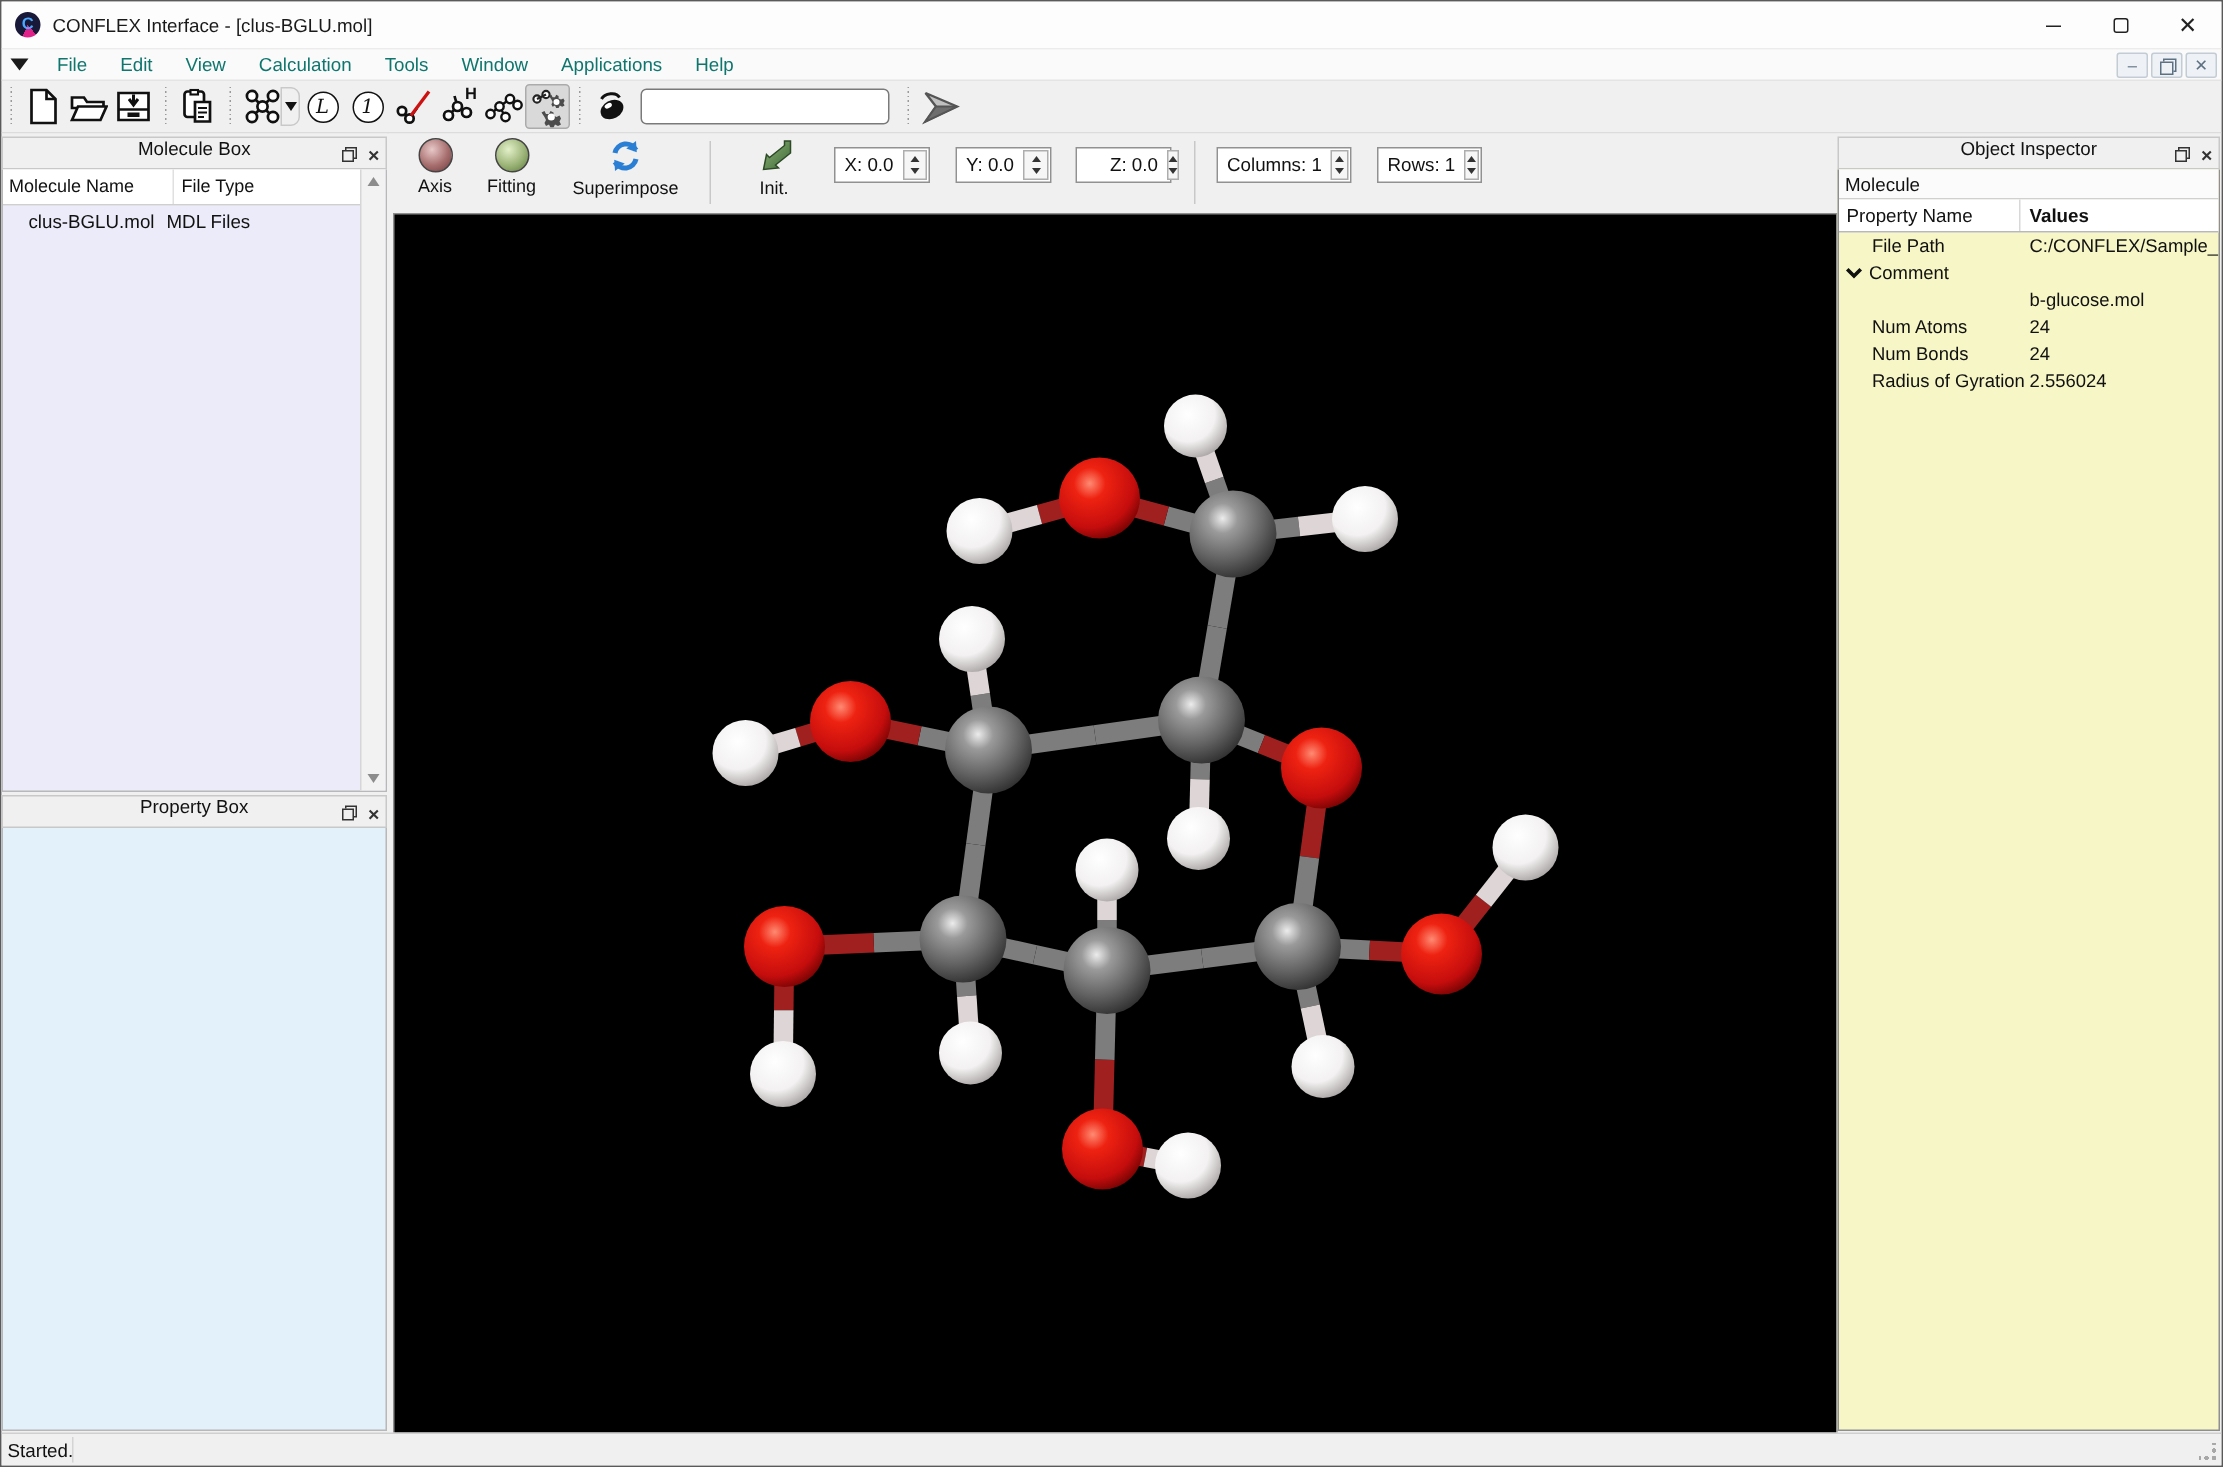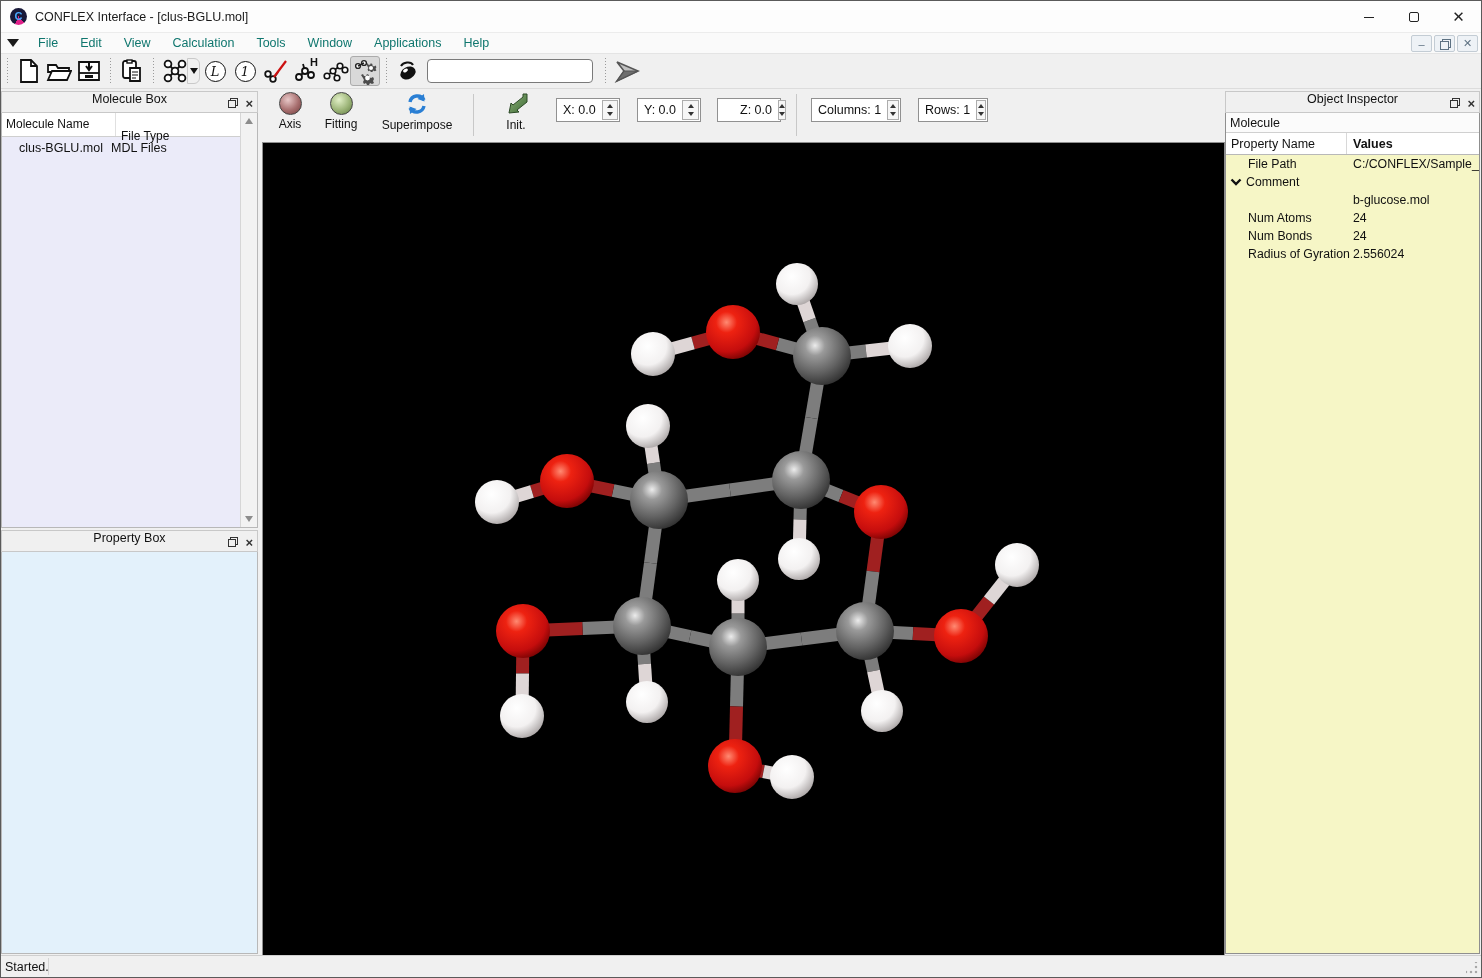--- a/index.html
+++ b/index.html
@@ -77,21 +77,21 @@
   .float-ic { width:10px; height:10px; position:relative; display:block; }
   .float-ic:before { content:""; position:absolute; right:0; top:0; width:6px; height:6px; border:1px solid #333; }
   .float-ic:after { content:""; position:absolute; left:0; bottom:0; width:6px; height:6px; border:1px solid #333; background:#f0f0f0; }
   .close-ic { font-size:13px; line-height:1; color:#333; font-weight:bold; }
 
   #left-col { position:absolute; left:0; top:88px; width:257px; bottom:22px; background:#f0f0f0; }
   #molecule-box { position:absolute; left:0; top:2px; width:257px; height:437px; }
   #mb-body { position:absolute; left:0; top:22px; right:0; bottom:0; border:1px solid #b8b8b8; border-top:none; background:#ebebf9; }
   #mb-header { position:absolute; left:0; top:0; right:17px; height:24px; background:#fff; border-bottom:1px solid #cfcfcf; display:flex; }
   .mb-col1 { width:114px; padding:4px 4px 0 4px; border-right:1px solid #e0e0e0; }
-  .mb-col2 { flex:1; padding:16px 4px 0 5px; }
+  .mb-col2 { flex:1; padding:4px 4px 0 5px; }
   #mb-row { position:absolute; left:0; top:24px; right:17px; height:22px; display:flex; font-size:12.5px; }
   #mb-row .c1 { width:104px; text-align:right; padding:4px 3px 0 0; }
   #mb-row .c2 { flex:1; padding:4px 0 0 5px; }
   .vscroll { position:absolute; right:0; top:0; bottom:0; width:17px; background:#f2f2f2; border-left:1px solid #d6d6d6; }
   .vscroll .up { position:absolute; top:5px; left:4px; }
   .vscroll .dn { position:absolute; bottom:5px; left:4px; }
   .arr-up { width:0; height:0; border-left:4.5px solid transparent; border-right:4.5px solid transparent; border-bottom:6px solid #8c8c8c; }
   .arr-dn { width:0; height:0; border-left:4.5px solid transparent; border-right:4.5px solid transparent; border-top:6px solid #8c8c8c; }
 
   #property-box { position:absolute; left:0; top:441px; width:257px; bottom:1px; }

